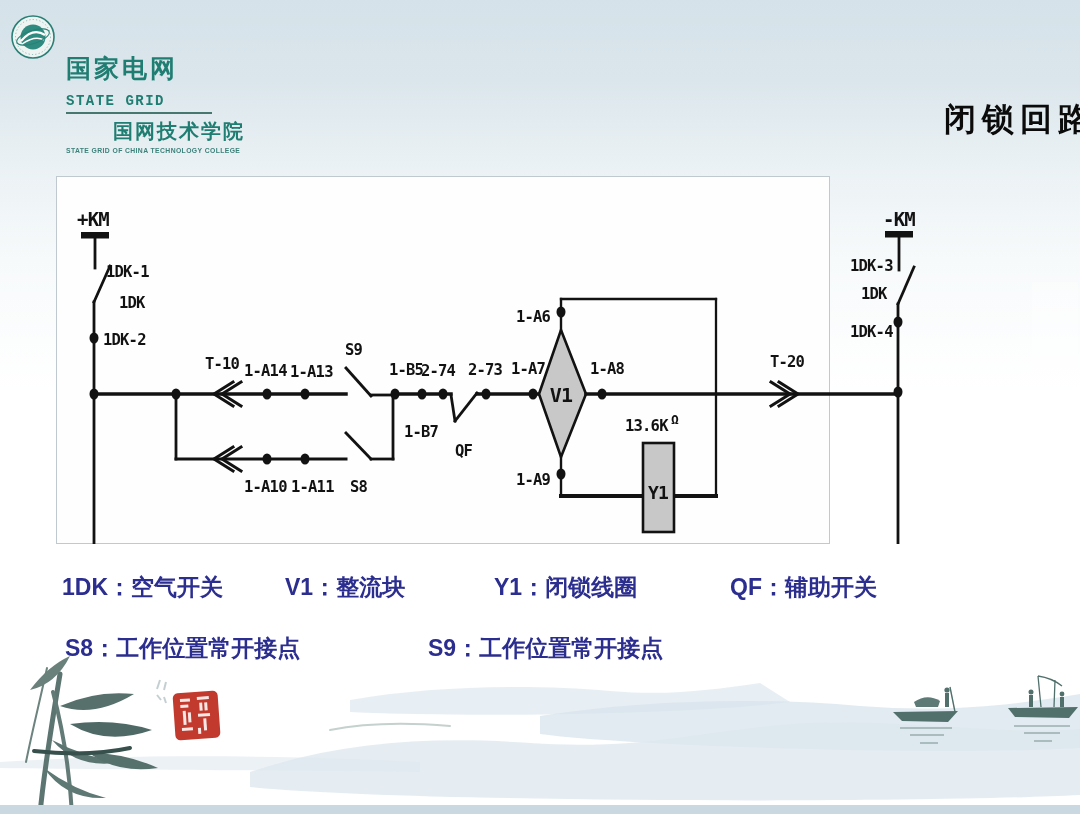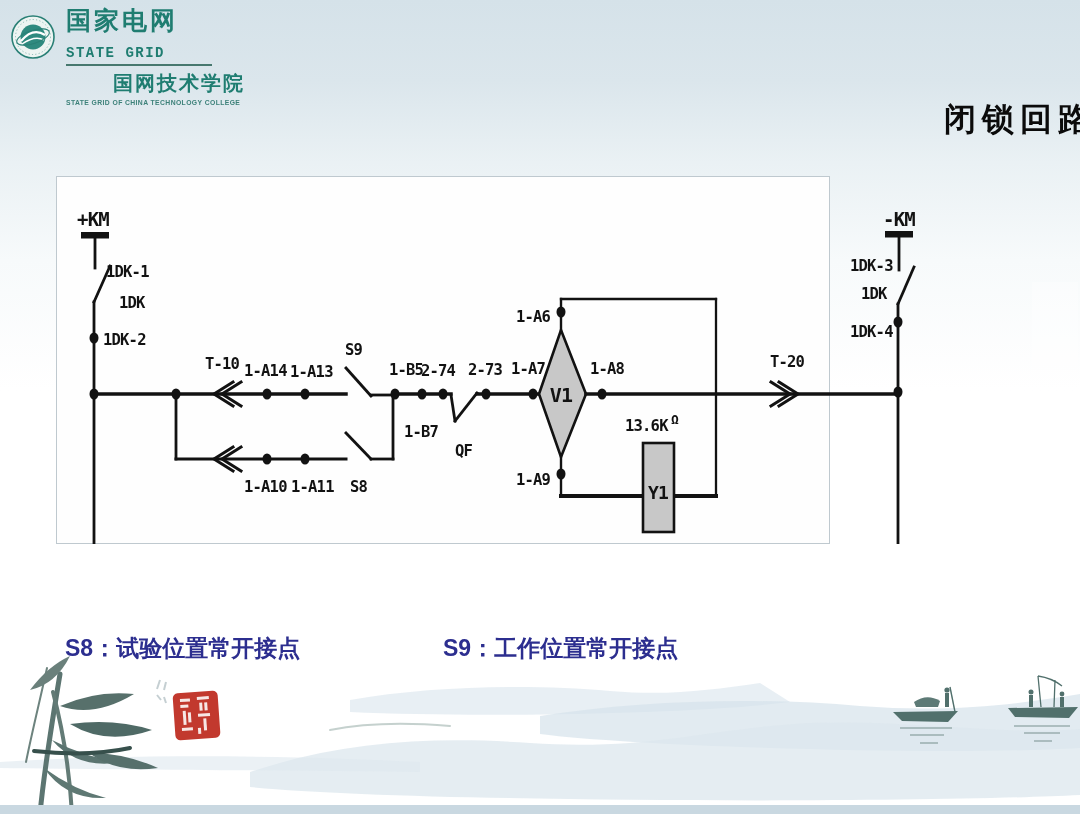--- a/index.html
+++ b/index.html
@@ -5,21 +5,21 @@
   html,body{margin:0;padding:0;}
   .slide{
     position:relative;width:1080px;height:814px;overflow:hidden;
     font-family:"Liberation Sans", sans-serif;
     background:linear-gradient(180deg,#d5e2e9 0%,#dbe6ec 10%,#eaf1f4 20%,#f7fafb 32%,#ffffff 48%,#ffffff 100%);
   }
   
   .logo{position:absolute;left:10px;top:8px;display:flex;align-items:flex-start;}
   .logo-emblem{width:46px;height:46px;margin-top:6px;}
   .logo-text{margin-left:10px;}
-  .logo-cn{font-size:25px;font-weight:bold;color:#1f7d71;letter-spacing:3px;line-height:1.0;}
+  .logo-cn{font-size:25px;font-weight:bold;color:#1f7d71;letter-spacing:3px;line-height:1.0;margin-top:48px;}
   .logo-en{font-family:Liberation Mono, monospace;font-size:14px;font-weight:bold;color:#1f7d71;letter-spacing:1.5px;margin-top:12px;}
   .logo-divider{width:146px;height:2px;background:#47786f;margin:3px 0 4px 0;}
   .logo-sub-cn{font-size:20px;font-weight:bold;color:#1f7d71;letter-spacing:2px;margin-left:47px;}
   .logo-sub-en{font-size:6.8px;font-weight:bold;color:#3c8179;letter-spacing:.4px;margin-top:2px;}
   
   .title{position:absolute;left:0;top:82px;width:100%;text-align:right;margin:16px;
     font-size:32px;font-weight:900;color:#0b0b0b;letter-spacing:6px;}
   
   .panel{position:absolute;left:56px;top:176px;width:774px;height:368px;
     background:#fefefe;border:1.5px solid #bfc9cf;box-sizing:border-box;}
@@ -28,21 +28,21 @@
   
   .legend-row{position:absolute;left:0;width:100%;height:30px;}
   #legend-row-1{top:572px;}
   #legend-row-2{top:633px;}
   .legend-item{position:absolute;top:0;white-space:nowrap;font-weight:bold;font-size:23px;color:#2c2e8f;}
   #legend-row-1 .legend-item:nth-child(1){left:62px;}
   #legend-row-1 .legend-item:nth-child(2){left:285px;}
   #legend-row-1 .legend-item:nth-child(3){left:494px;}
   #legend-row-1 .legend-item:nth-child(4){left:730px;}
   #legend-row-2 .legend-item:nth-child(1){left:65px;}
-  #legend-row-2 .legend-item:nth-child(2){left:428px;margin-left:15px;}
+  #legend-row-2 .legend-item:nth-child(2){left:428px;}
   
   .decor{position:absolute;left:0;top:0;width:1080px;height:814px;pointer-events:none;}
   .footer-strip{position:absolute;left:0;bottom:0;width:100%;height:9px;background:#c9d8e1;}
 </style>
 </head>
 <body>
 
 <div class="slide">
 
   <div class="logo">
@@ -166,22 +166,28 @@
           <text x="850" y="271" class="clabel" font-size="15.5">1DK-3</text>
           <text x="861" y="299" class="clabel" font-size="15.5">1DK</text>
           <text x="850" y="337" class="clabel" font-size="15.5">1DK-4</text>
           <text x="244" y="492" class="clabel" font-size="15.5">1-A10</text>
           <text x="291" y="492" class="clabel" font-size="15.5">1-A11</text>
           <text x="350" y="492" class="clabel" font-size="15.5">S8</text>
         </g>
     </svg>
   </div>
 
+  <div class="legend-row" id="legend-row-1">
+      <span class="legend-item">1DK：空气开关</span>
+      <span class="legend-item">V1：整流块</span>
+      <span class="legend-item">Y1：闭锁线圈</span>
+      <span class="legend-item">QF：辅助开关</span>
+    </div>
   <div class="legend-row" id="legend-row-2">
-      <span class="legend-item">S8：试验位置常开接点</span>
+      <span class="legend-item">S8：工作位置常开接点</span>
       <span class="legend-item">S9：工作位置常开接点</span>
     </div>
 
   <svg class="decor" viewBox="0 0 1080 814">
 
     <rect x="1032" y="282" width="46" height="118" fill="#ffffff" opacity="0.35"></rect>
 
     <g>
       <path d="M350,700 C430,686 530,684 610,691 C670,696 710,690 760,683 L790,702 C700,714 480,718 350,712 Z" fill="#e0e9f0" opacity="0.75"></path>
       <path d="M540,716 C640,700 760,697 860,706 C950,713 1020,704 1080,694 L1080,748 C950,756 640,747 540,734 Z" fill="#d6e3eb" opacity="0.7"></path>

